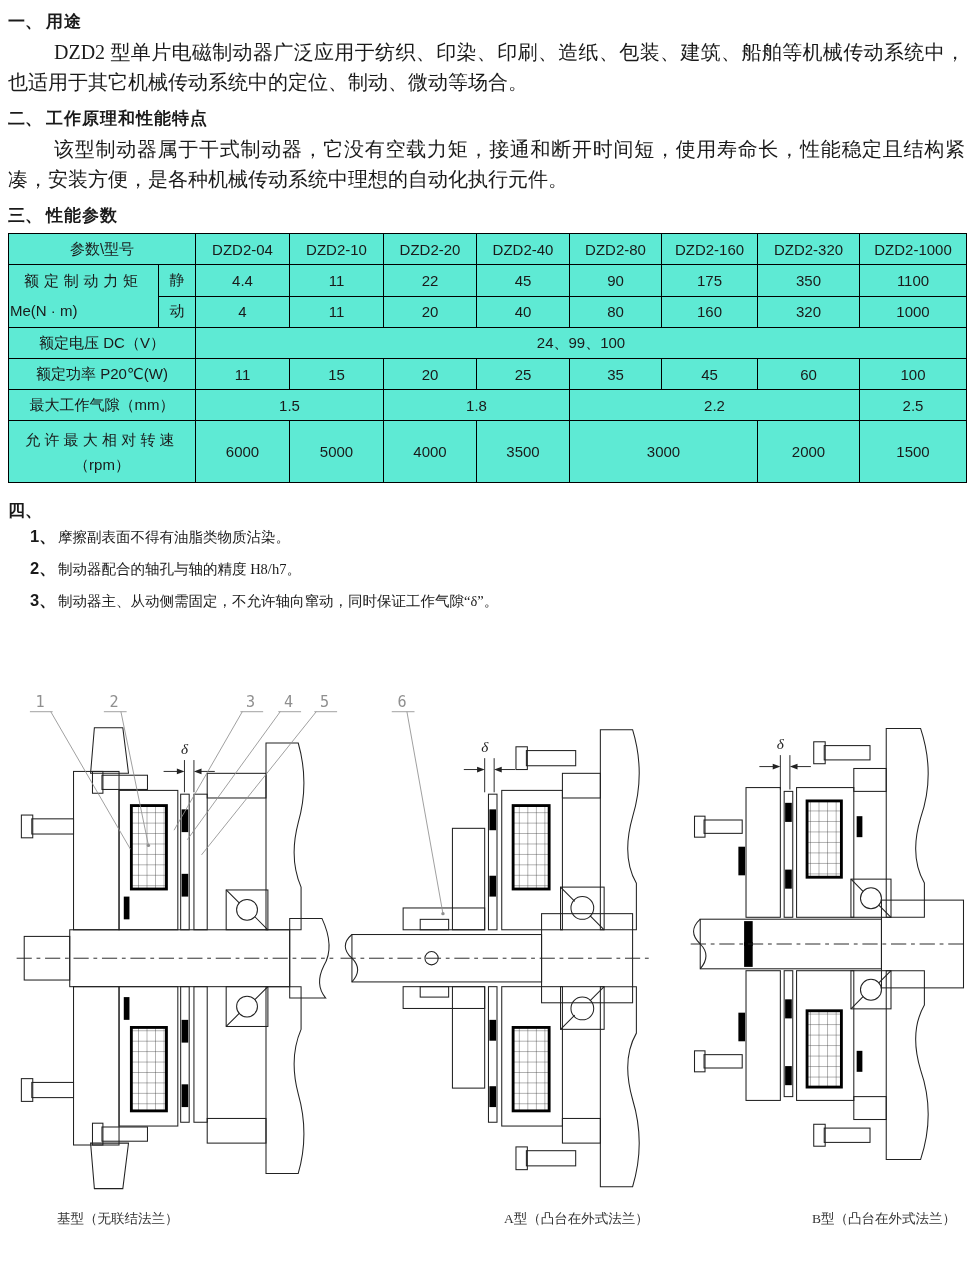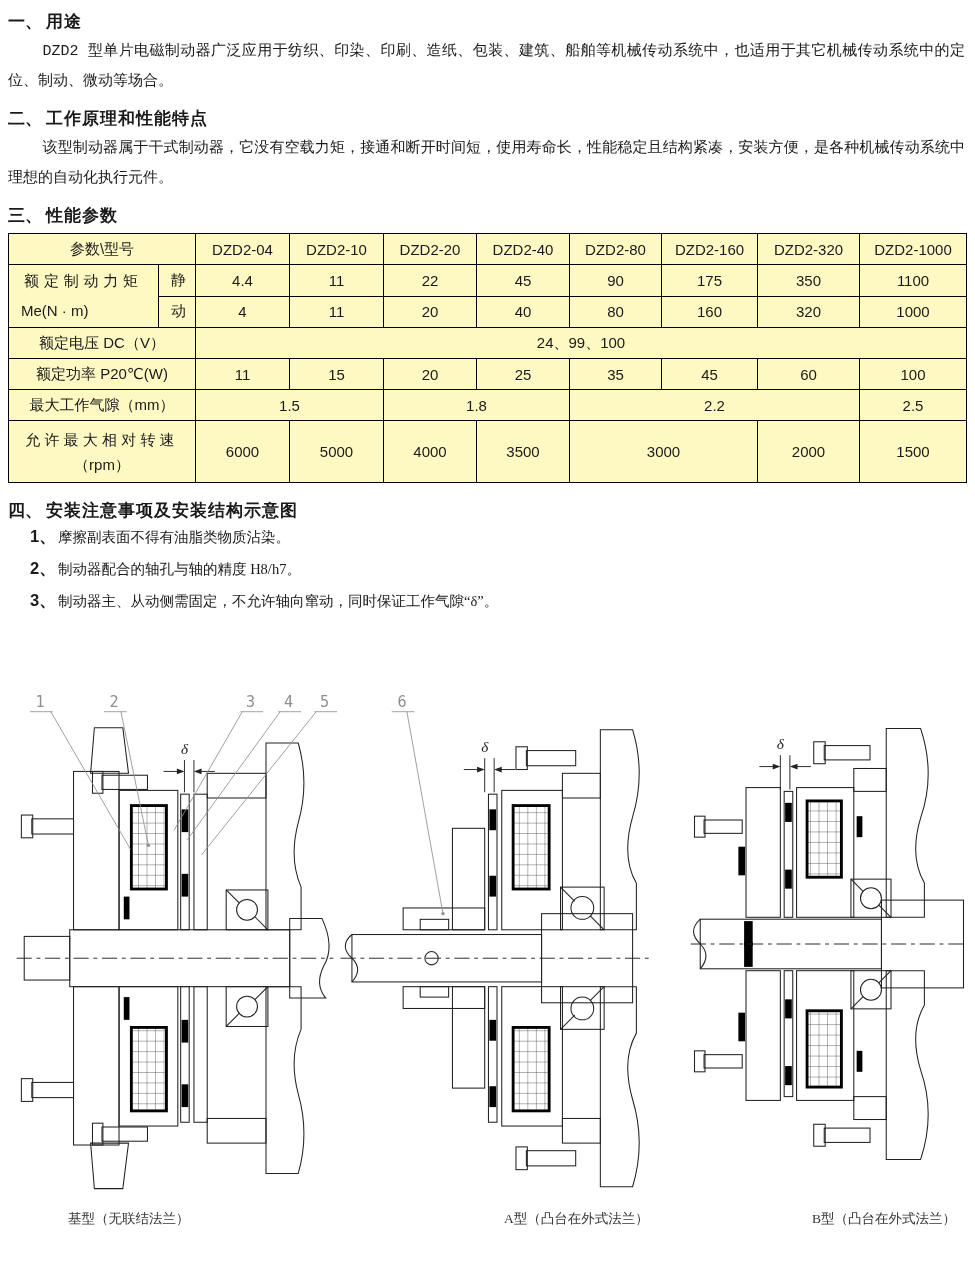--- a/index.html
+++ b/index.html
@@ -11,33 +11,33 @@
   }
   .page { position:absolute; left:0; top:0; width:975px; height:1263px; background:#fff; }
 
   
   .sec-head { display:flex; align-items:baseline; margin:10px 0 4px 8px;
     font-family:"Liberation Sans","DejaVu Sans",sans-serif; font-weight:bold; }
   .sec-num { width:38px; font-size:17px; }
   .sec-title { font-size:17px; letter-spacing:1px; }
 
   .para {
-    margin:2px 10px 2px 8px; font-size:15px; line-height:30px;
-    text-align:justify; text-indent:2.3em;font-family:Liberation Mono, monospace;
+    margin:2px 10px 2px 8px; font-size:20px; line-height:30px;
+    text-align:justify; text-indent:2.3em;
   }
 
   
   table.params {
     border-collapse:collapse; margin:6px 0 0 8px; width:958px;
     font-family:"Liberation Sans","DejaVu Sans",sans-serif;
     font-size:15px; table-layout:fixed;
   }
   table.params td, table.params th {
     border:1.6px solid #000; text-align:center; vertical-align:middle;
-    height:31px; padding:1px 12px; font-weight:normal; background:#fef9c3;
+    height:31px; padding:1px 1px; font-weight:normal; background:#5eead4;
   }
   td.lab { text-align:left; padding-left:6px; }
   .sp-label { letter-spacing:0.32em; }
   .torque-lab div { line-height:30px; }
   .torque-lab .l2 { text-align:left; letter-spacing:0; }
   tr.speed td { height:62px; }
   .speed-lab { line-height:25px; letter-spacing:0.28em; }
   .speed-lab .l2 { letter-spacing:0; }
 
   
@@ -49,21 +49,21 @@
   
   .diagrams { position:absolute; left:0; top:688px; width:975px; height:560px; }
   .dia { position:absolute; top:0; }
   .dia-left  { left:2px; }
   .dia-mid   { left:332px; }
   .dia-right { left:684px; top:8px; }
   .caption {
     position:absolute; top:522px; font-size:13.5px; color:#333;
     font-family:"Liberation Serif","DejaVu Serif",serif; white-space:nowrap;
   }
-  .cap-0 { left:68px; }
+  .cap-0 { left:57px; }
   .cap-1 { left:504px; }
   .cap-2 { left:812px; }
 
   svg text.callout { font-family:"DejaVu Sans Mono","Liberation Mono",monospace;
     font-size:16px; fill:#8f8f8f; }
   svg text.delta { font-family:"Liberation Serif",serif; font-size:16px; fill:#222; font-style:italic; }
   svg .ln   { stroke:#222; stroke-width:1.1; fill:none; }
   svg .thin { stroke:#8f8f8f; stroke-width:0.9; fill:none; }
   svg .cl   { stroke:#222; stroke-width:1; fill:none; }
 </style>
@@ -173,21 +173,20 @@
       <td>3500</td>
       <td colspan="2">3000</td>
       <td>2000</td>
       <td>1500</td>
     </tr>
   </tbody>
     </table>
 
   <div class="sec-head" style="margin-top:16px">
     <span class="sec-num">四、</span>
-    <span class="sec-title">安装注意事项及安装结构示意图</span>
   </div>
   <div class="note-item">
     <span class="note-num">1、</span>
     <span class="note-text">摩擦副表面不得有油脂类物质沾染。</span>
   </div>
   <div class="note-item">
     <span class="note-num">2、</span>
     <span class="note-text">制动器配合的轴孔与轴的精度 H8/h7。</span>
   </div>
   <div class="note-item">

